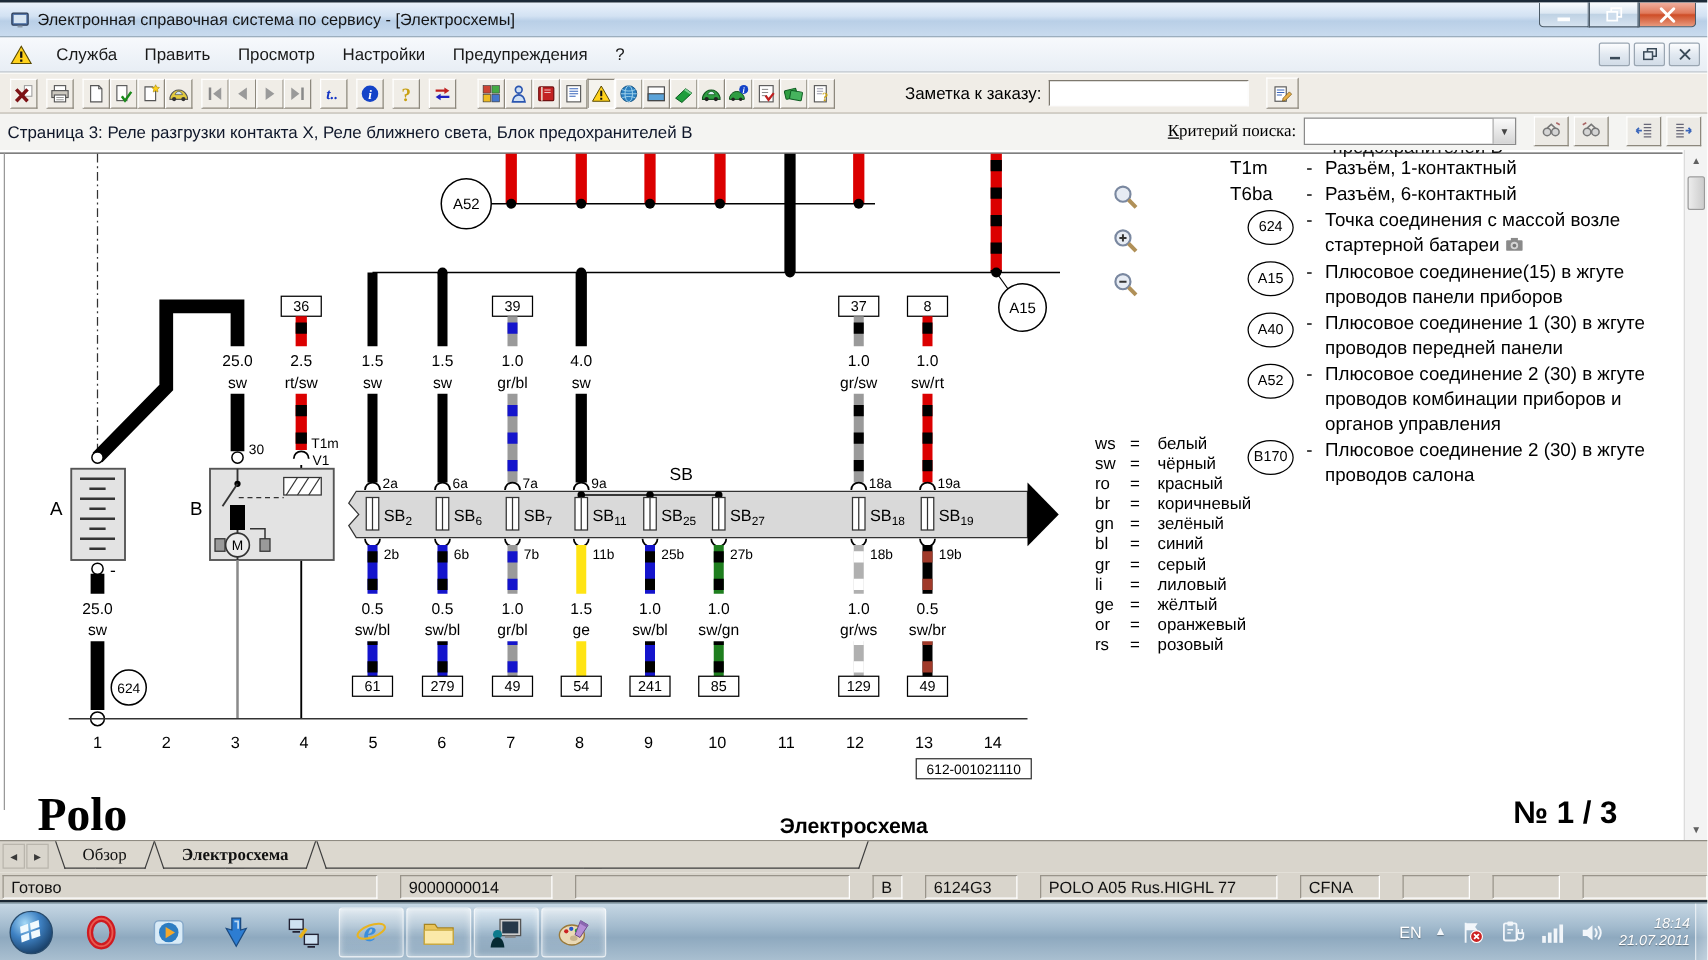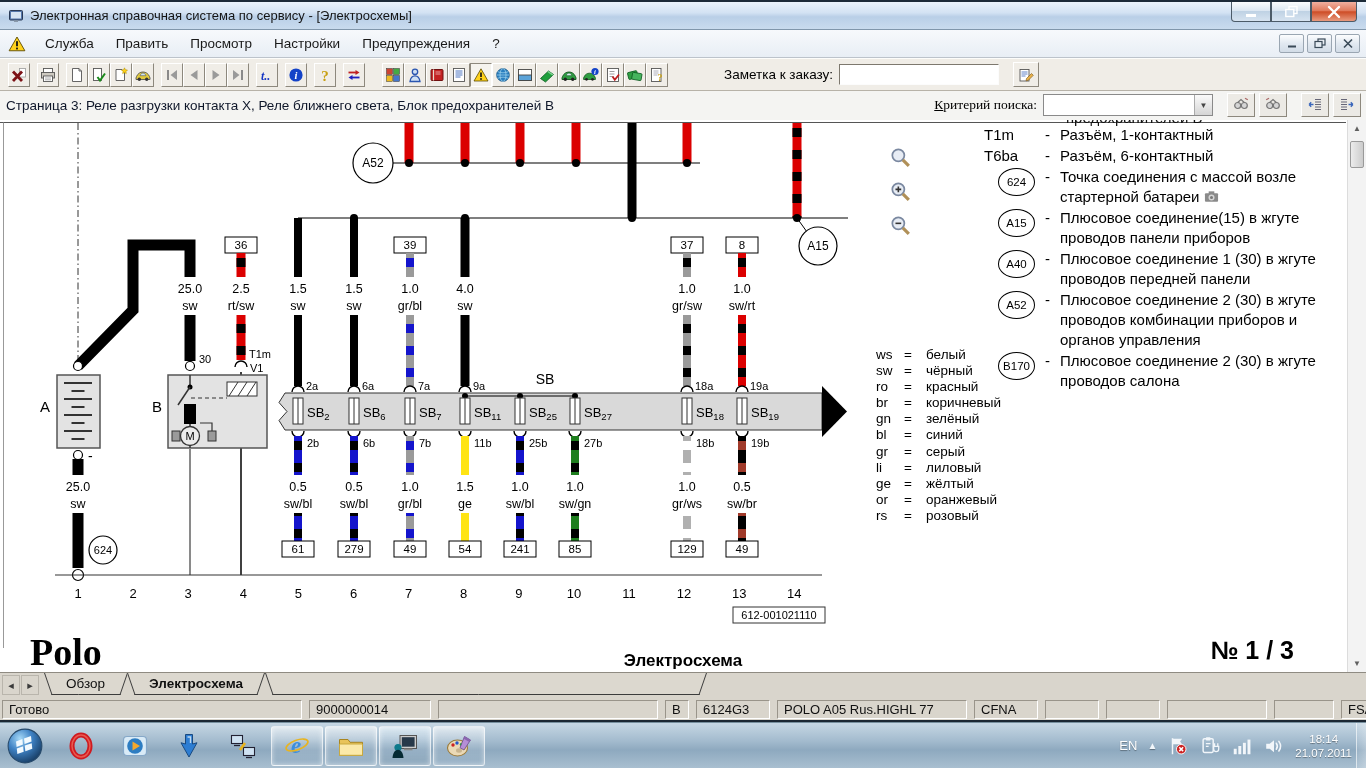--- a/index.html
+++ b/index.html
@@ -82,50 +82,50 @@
 .vscroll{position:absolute;right:0;top:0;width:19px;height:552px;background:#f3f3f3;border-left:1px solid #dcdcdc;}
 .vs-btn{height:17px;display:flex;align-items:center;justify-content:center;font-size:8px;color:#606060;background:#f3f3f3;}
 .vs-bottom{position:absolute;bottom:0;left:0;right:0;}
 .vs-thumb{position:absolute;top:21px;left:2px;width:14px;height:27px;border:1px solid #9a9a9a;border-radius:2px;
  background:linear-gradient(90deg,#ececec,#cccccc);}
 
 
 .tabbar{height:26px;background:#d9d5cc;border-top:1px solid #8f8b82;display:flex;align-items:flex-start;padding-left:2px;}
 .tab-nav{width:18px;height:20px;margin-top:2px;margin-right:1px;background:#d9d5cc;border:1px solid #b9b5ac;
  display:flex;align-items:center;justify-content:center;font-size:11px;color:#3a3a3a;}
-#tabs{display:flex;margin-left:4px;}
+#tabs{display:flex;margin-left:4px;font-family:Liberation Serif, serif;}
 .tab{position:relative;height:22px;line-height:22px;padding:0 22px;font-size:13.5px;color:#111;}
 .tab::before,.tab::after{content:'';position:absolute;top:0;bottom:0;background:#dcd8cf;z-index:0;
  border:1px solid #3c3c3c;border-top:none;}
 .tab::before{left:0;right:50%;border-right:none;transform:skewX(19deg);transform-origin:top left;}
 .tab::after{left:50%;right:0;border-left:none;transform:skewX(-19deg);transform-origin:top right;}
 .tab b,.tab span{position:relative;z-index:1;}
 .tab.active{font-weight:bold;}
 .tab.spacer{width:442px;padding:0;}
 
 
-.statusbar{height:24px;background:#d9d5cc;border-bottom:2px solid #1b2733;display:flex;align-items:center;padding:0 2px;gap:7px;}
+.statusbar{height:24px;background:#d9d5cc;border-bottom:2px solid #1b2733;display:flex;align-items:center;padding:0 2px;gap:18px;}
 .scell{height:19px;border:1px solid;border-color:#99948a #ffffff #ffffff #99948a;font-size:13px;color:#111;
  padding:1px 6px;display:flex;align-items:center;flex:none;overflow:hidden;white-space:nowrap;}
 .scell.fill{flex:1;}
 
 
 .taskbar{height:46px;background:linear-gradient(#c6d7e4,#a3bbce 40%,#8ea9bf 60%,#a9bfd0);border-top:1px solid #77909f;
  display:flex;align-items:center;position:relative;}
 .startorb{width:50px;height:46px;display:flex;align-items:center;justify-content:center;}
 #taskitems{display:flex;align-items:center;margin-left:4px;}
 .taskitem{width:52px;height:40px;margin:0 1px;border-radius:3px;display:flex;align-items:center;justify-content:center;}
 .taskitem.running{background:linear-gradient(rgba(255,255,255,.5),rgba(255,255,255,.15) 45%,rgba(130,160,185,.3));
  border:1px solid rgba(255,255,255,.7);box-shadow:inset 0 0 5px rgba(255,255,255,.55);}
 .taskitem.current{background:linear-gradient(rgba(235,245,252,.65),rgba(190,210,226,.35) 45%,rgba(110,140,165,.4));}
 .tray{position:absolute;right:14px;top:0;bottom:0;display:flex;align-items:center;gap:10px;color:#fff;}
 .tray-lang{font-size:13px;text-shadow:0 1px 1px rgba(0,0,0,.35);}
 .tray-up{font-size:10px;color:#f2f6fa;text-shadow:0 1px 1px rgba(0,0,0,.35);}
 .tray-ic{display:flex;}
-.clock{font-size:11.5px;line-height:14px;text-align:center;text-shadow:0 1px 1px rgba(0,0,0,.4);}
+.clock{font-size:11.5px;line-height:14px;text-align:right;text-shadow:0 1px 1px rgba(0,0,0,.4);font-style:italic;}
 .show-desktop{position:absolute;right:0;top:0;bottom:0;width:10px;border-left:1px solid rgba(255,255,255,.5);
  background:linear-gradient(90deg,rgba(255,255,255,.1),rgba(255,255,255,.3));}
 </style>
 </head>
 <body>
 
 <div class="screen">
   <div>
 
     <div class="titlebar">

